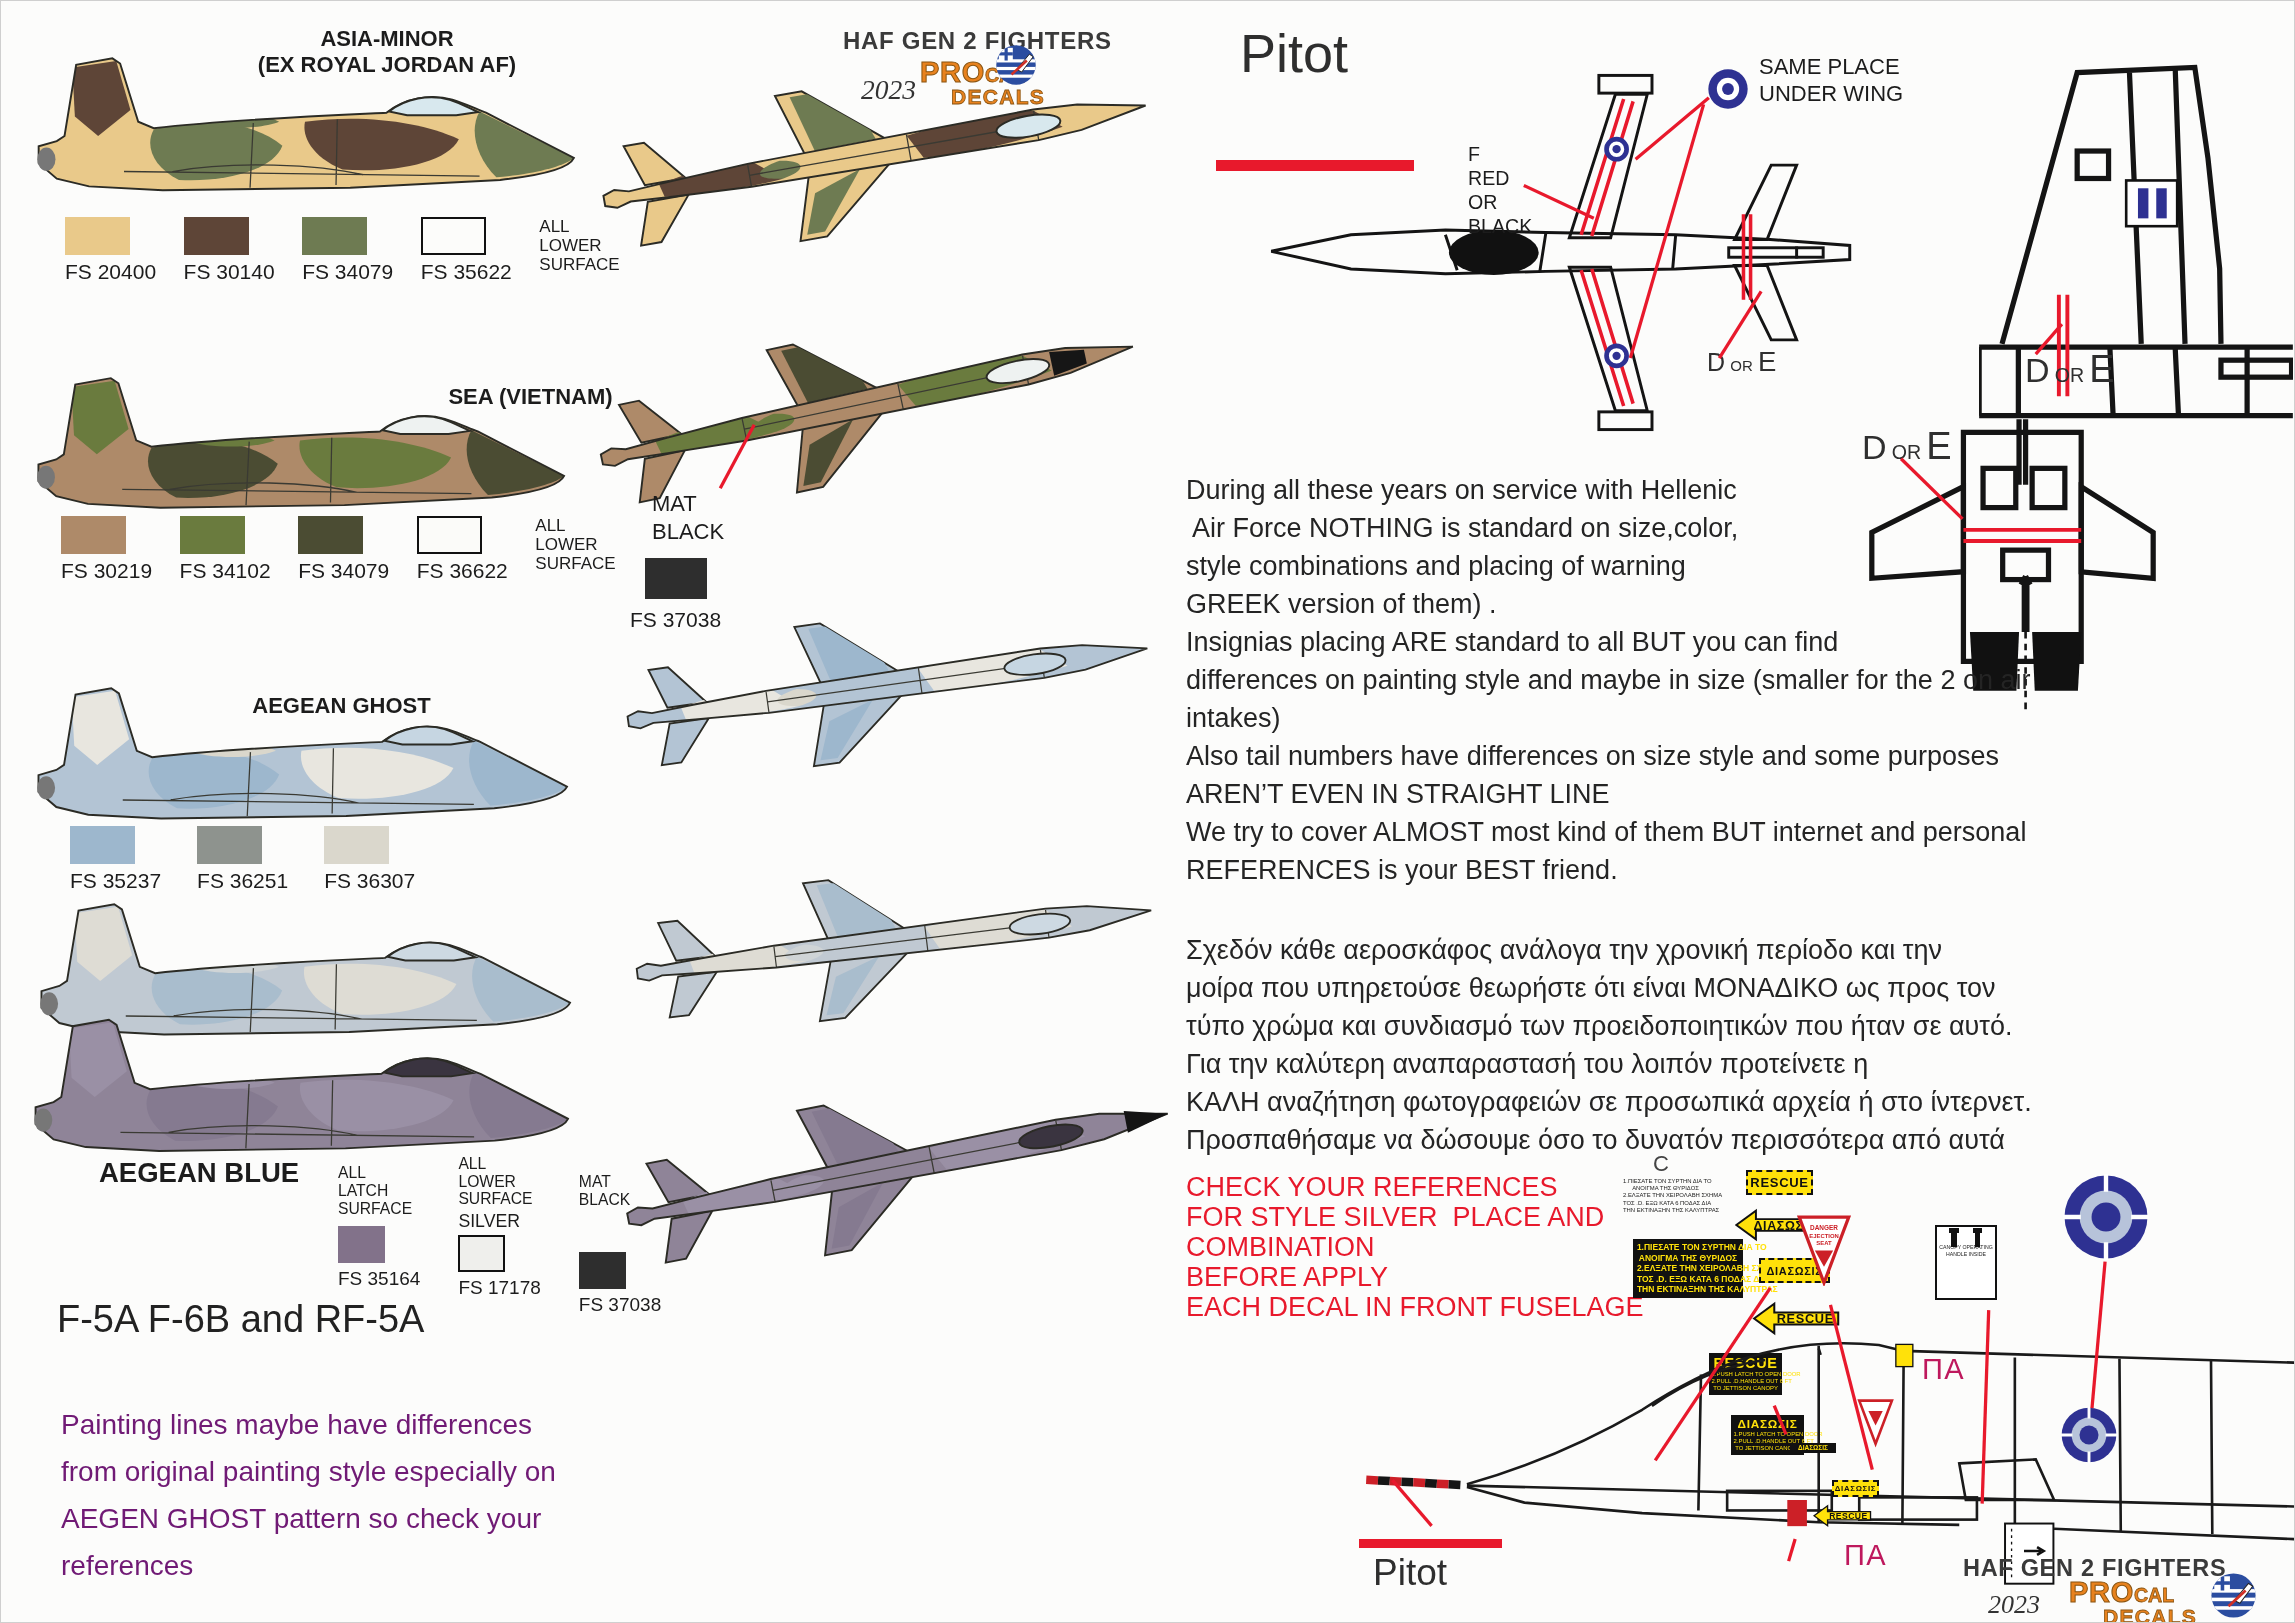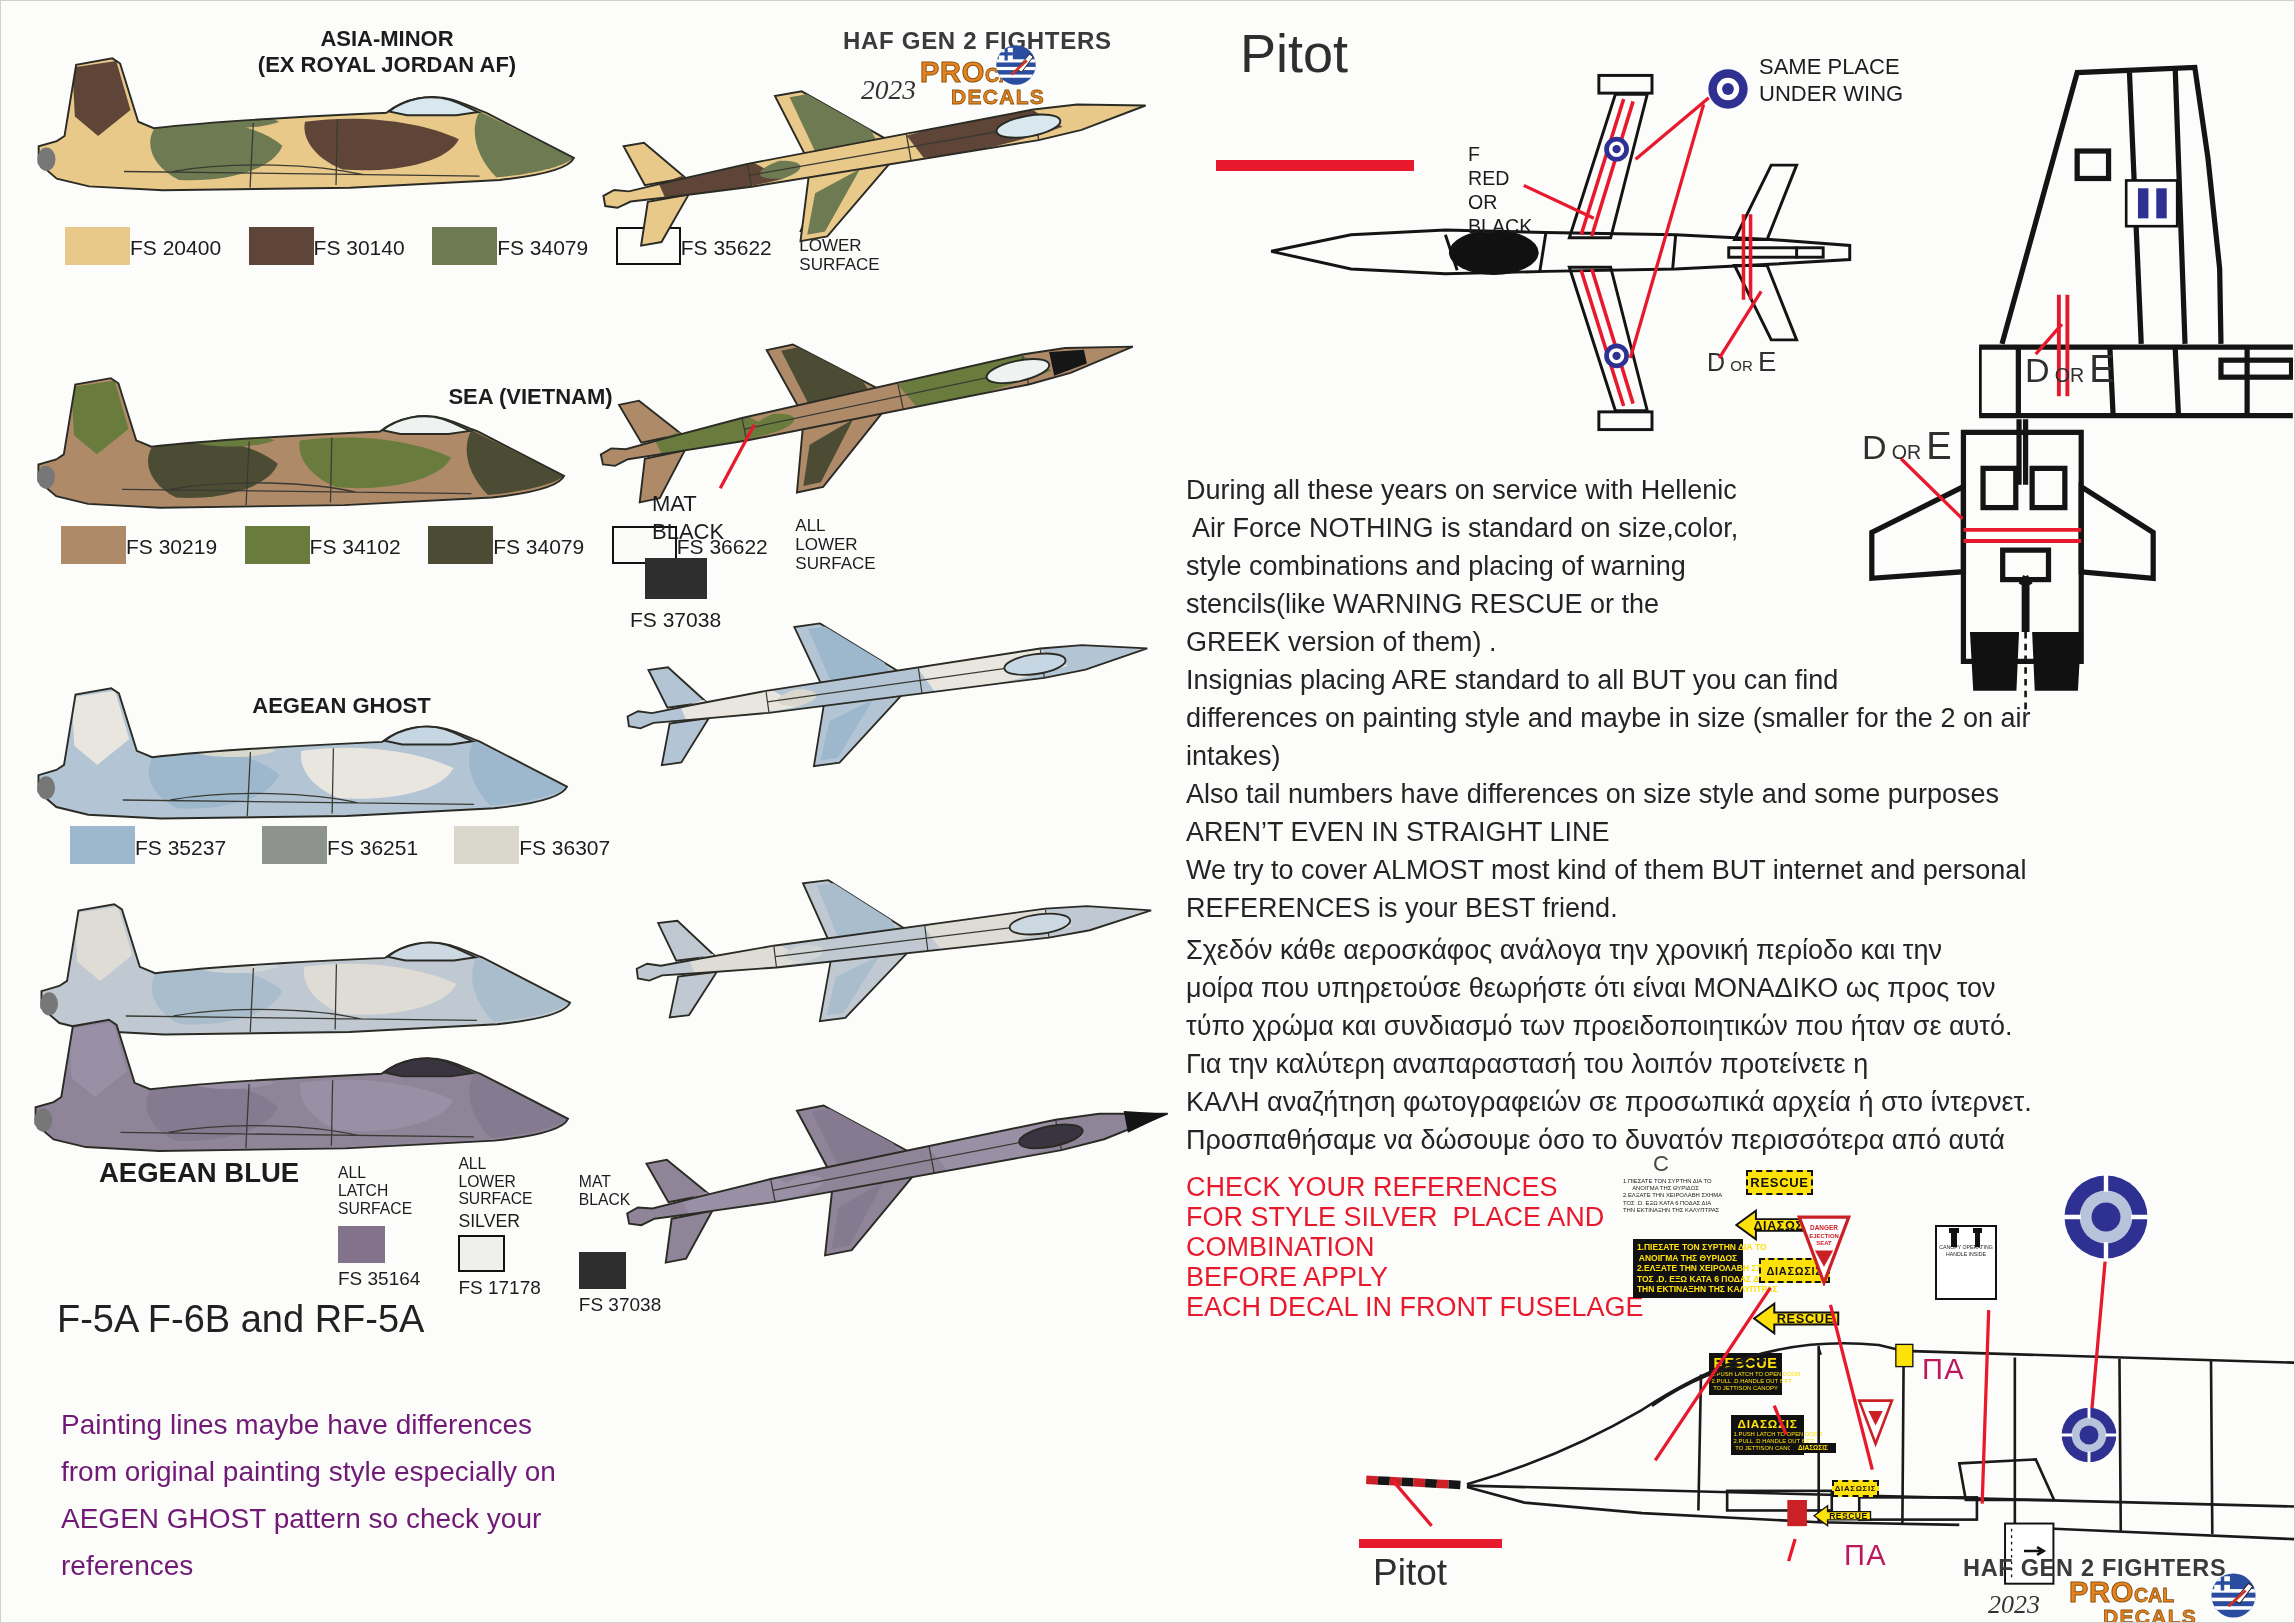--- a/index.html
+++ b/index.html
@@ -3,21 +3,21 @@
 <meta charset="utf-8">
 <style>
   html,body{margin:0;padding:0;background:#e9e9e9;}
   .canvas{position:relative;width:2295px;height:1623px;background:#fcfcfb;overflow:hidden;
           font-family:"Liberation Sans", sans-serif;color:#1c1c1c;border:0.7px solid #cfcfcf;box-sizing:border-box;}
   .abs{position:absolute;}
   .ln{white-space:pre;}
   
   .sec-title{font-weight:bold;font-size:22px;text-align:center;line-height:26px;}
   .sw-row{display:flex;gap:27.5px;}
-  .sw{display:flex;flex-direction:row;align-items:center;}
+  .sw{display:flex;flex-direction:column;align-items:flex-start;}
   .sw-box{width:65px;height:38px;}
   .sw-box.b{border:2px solid #111;box-sizing:border-box;}
   .sw-lab{font-size:21px;margin-top:5.2px;white-space:nowrap;}
   .note3{font-size:17px;line-height:19px;}
   .blue-col{display:flex;flex-direction:column;align-items:flex-start;}
   .blue-col .note3{font-size:15.7px;line-height:17.7px;min-height:55px;}
   .blue-col .sw-box{width:47px;height:37px;}
   .blue-col .sw-lab{font-size:19px;}
   .silver{font-size:17.7px;margin-top:1.3px;}
   .foot-big{font-size:38px;line-height:52px;color:#222;}
@@ -531,21 +531,20 @@
   <div class="abs de" style="left:1861px;top:424px;">
     <span class="d">D</span>
       <span class="or">OR</span>
       <span class="e">E</span>
   </div>
 
   <div class="abs para" style="left:1185px;top:470px;width:1105px;">
       <div class="ln">During all these years on service with Hellenic</div>
       <div class="ln"> Air Force NOTHING is standard on size,color,</div>
       <div class="ln">style combinations and placing of warning</div>
-      <div class="ln">stencils(like WARNING RESCUE or the</div>
       <div class="ln">GREEK version of them) .</div>
       <div class="ln">Insignias placing ARE standard to all BUT you can find</div>
       <div class="ln">differences on painting style and maybe in size (smaller for the 2 on air</div>
       <div class="ln">intakes)</div>
       <div class="ln">Also tail numbers have differences on size style and some purposes</div>
       <div class="ln">AREN’T EVEN IN STRAIGHT LINE</div>
       <div class="ln">We try to cover ALMOST most kind of them BUT internet and personal</div>
       <div class="ln">REFERENCES is your BEST friend.</div>
     </div>
   <div class="abs para" style="left:1185px;top:930px;width:1105px;">

